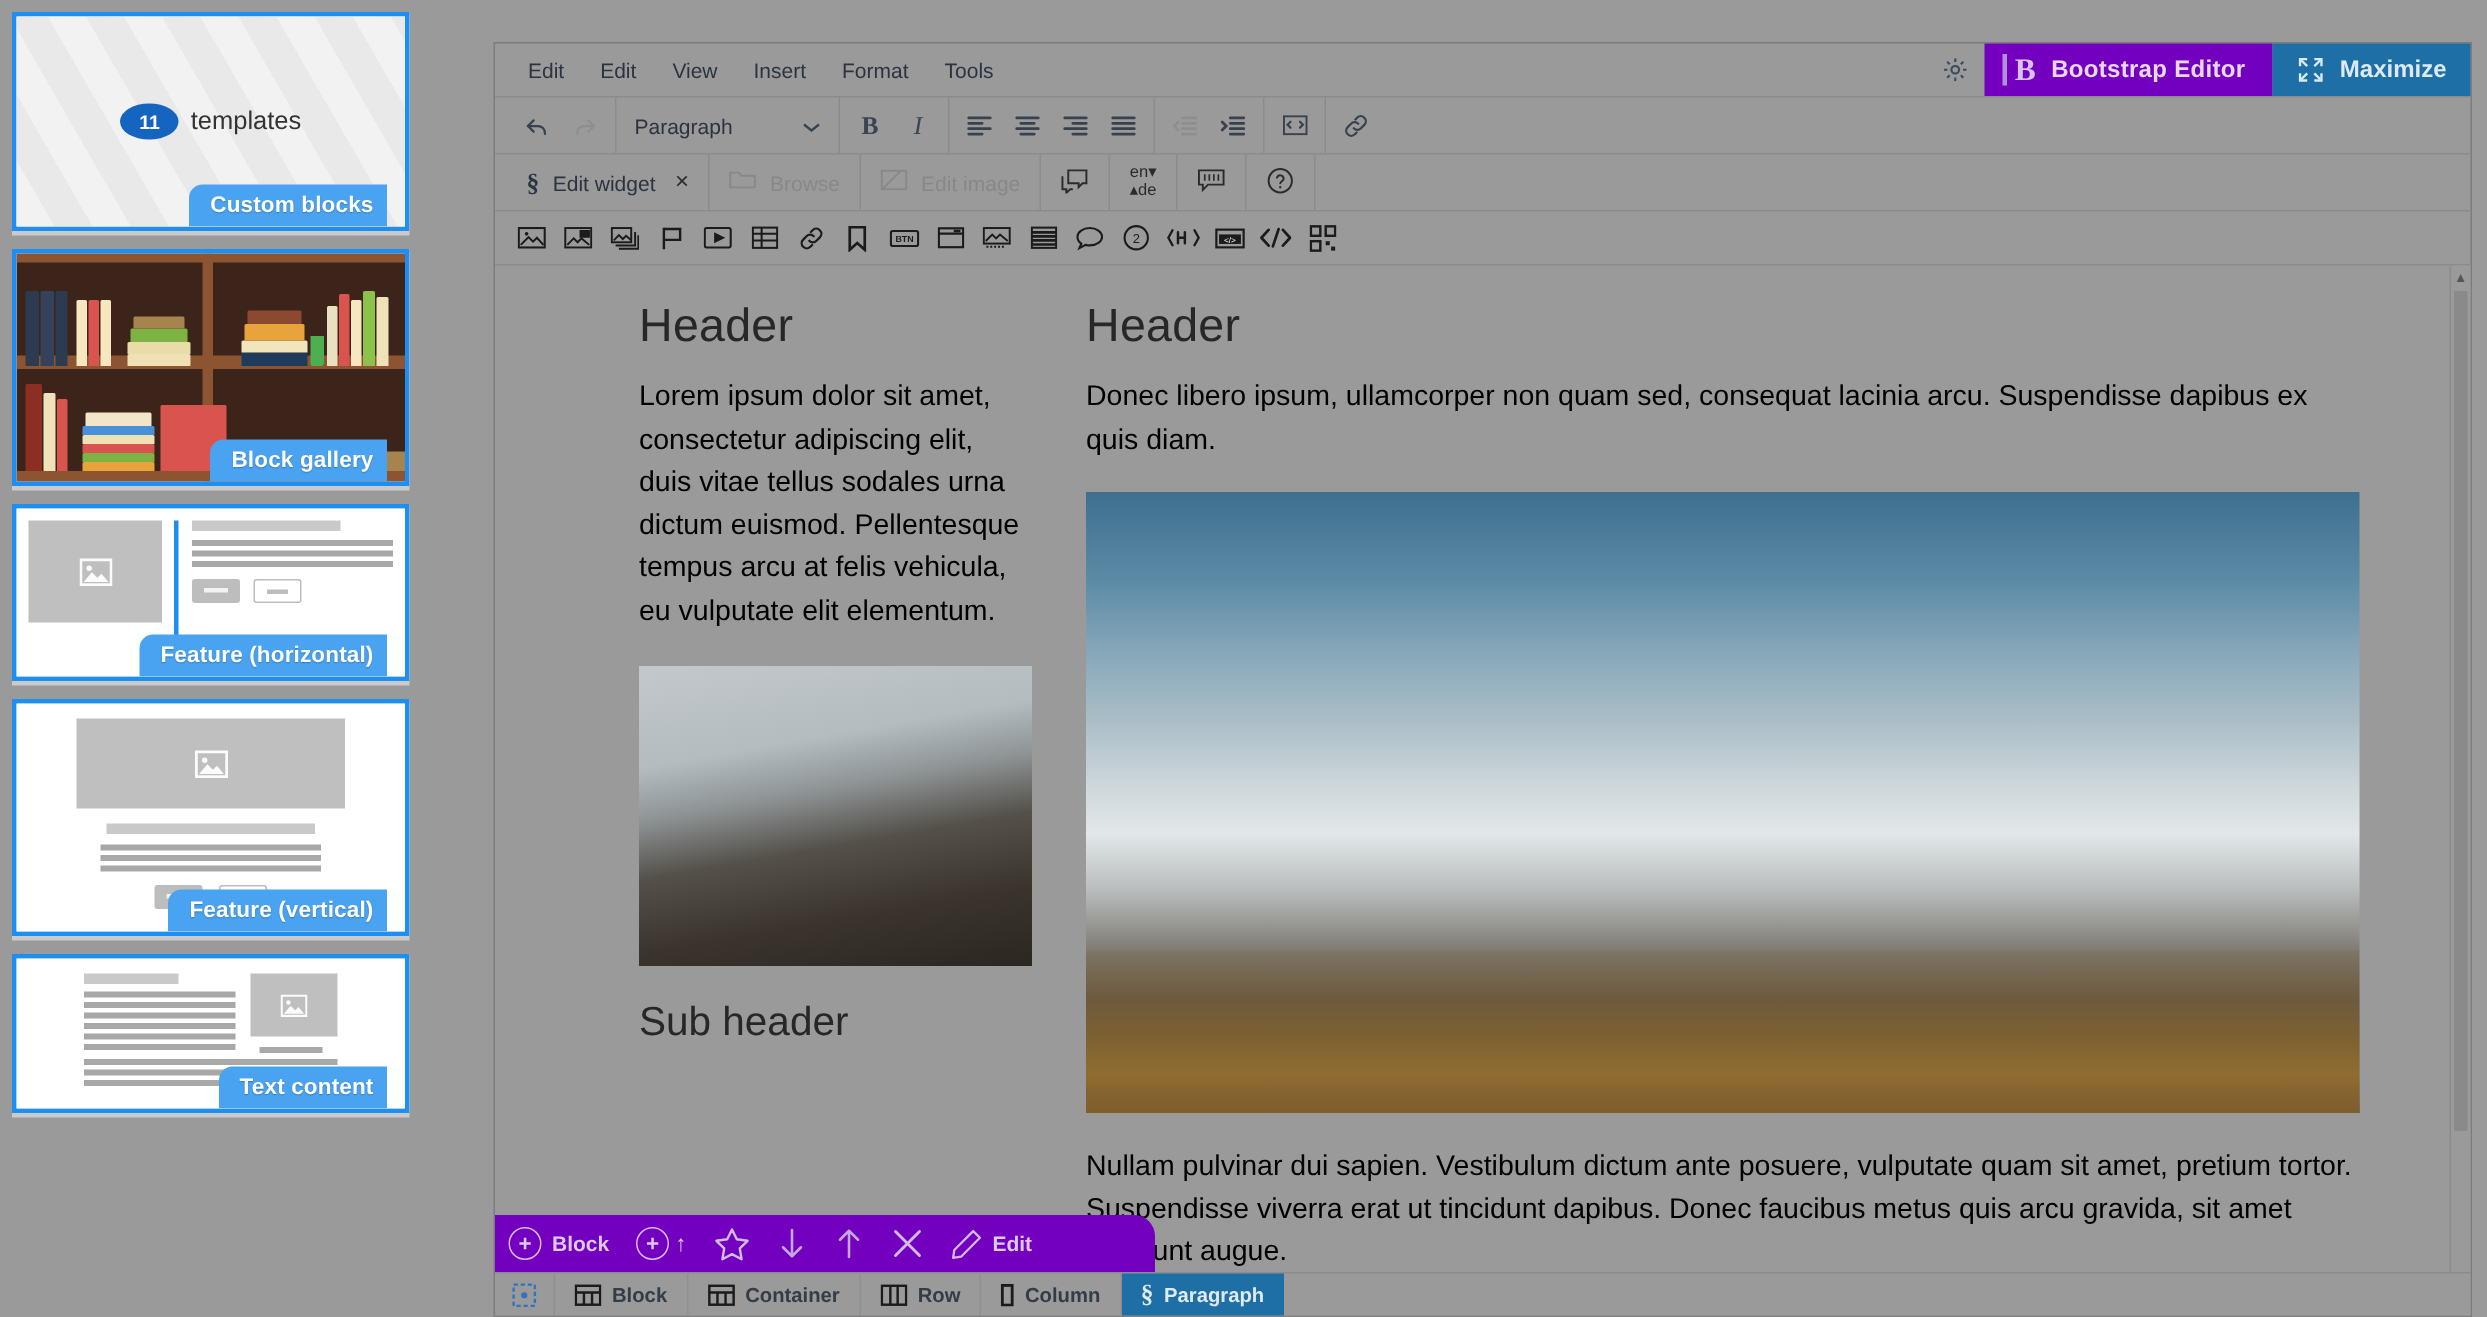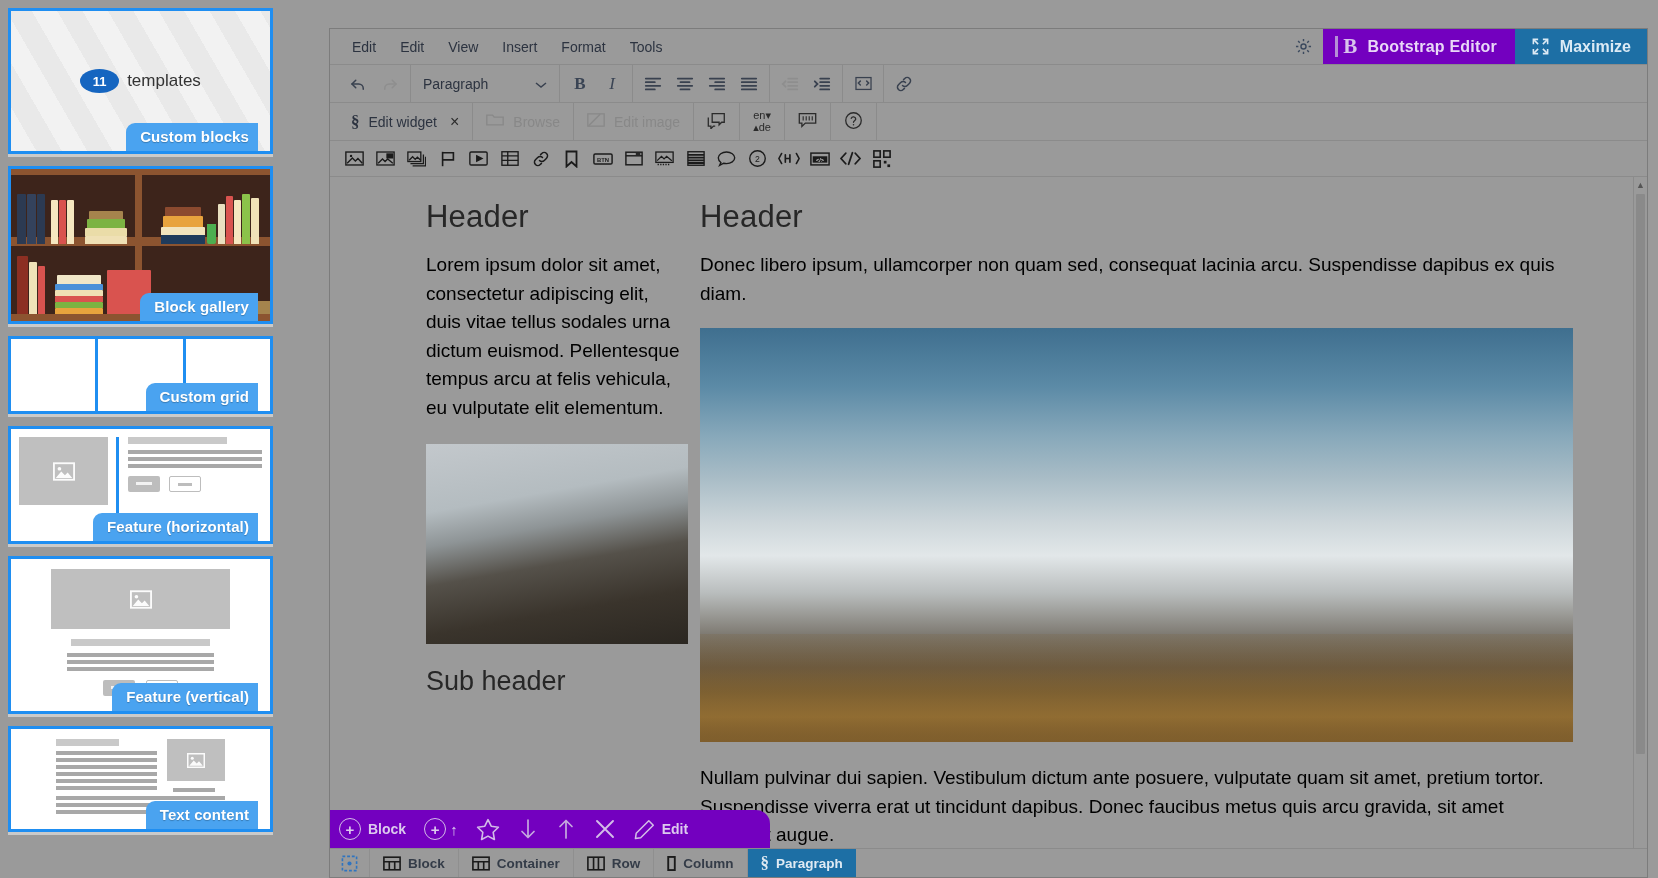--- a/index.html
+++ b/index.html
@@ -192,21 +192,21 @@
     display: flex; align-items: center; justify-content: center;
     color: #1b1b1b; border-radius: 3px;
   }
 
   
   .canvas-wrap { flex: 1; display: flex; min-height: 0; position: relative; }
   .canvas {
     flex: 1; overflow: hidden; position: relative;
     padding: 22px 60px 0 96px;
   }
-  .cols { display: flex; gap: 12px; }
+  .cols { display: flex; gap: 36px; }
   .col-l { width: 262px; flex: 0 0 262px; }
   .col-r { flex: 1; }
 
   h1.hdr {
     font-size: 31px; font-weight: normal; color: #272727;
     margin-bottom: 16px; letter-spacing: .2px;
   }
   h2.sub {
     font-size: 27px; font-weight: normal; color: #272727;
     margin: 22px 0 12px;
@@ -332,28 +332,20 @@
       <div class="bk" style="left:96px;bottom:7px;width:44px;height:44px;background:#d9534f"></div>
 
       <div class="bk" style="left:150px;bottom:7px;width:30px;height:12px;background:#8b4a2f"></div>
       <div class="bk" style="left:184px;bottom:7px;width:24px;height:14px;background:#7cb342"></div>
       <div class="bk" style="left:212px;bottom:7px;width:30px;height:12px;background:#8c2f22"></div>
       <div class="bk" style="left:246px;bottom:7px;width:22px;height:13px;background:#a5844d"></div>
     </div>
     <div class="badge">Block gallery</div>
   </div>
 
-  <div class="tpl-card">
-    <div class="c-grid">
-      <div></div>
-        <div></div>
-        <div></div>
-    </div>
-    <div class="badge">Custom grid</div>
-  </div>
 
   <div class="tpl-card">
     <div class="c-feat-h wf">
       <div class="left">
         <div class="wf-img" style="height:68px">
           <svg width="22" height="19" viewBox="0 0 24 20">
               <rect x="1" y="1" width="22" height="18" fill="none" stroke="#fff" stroke-width="2"></rect>
               <circle cx="7" cy="7" r="2" fill="#fff"></circle>
               <path d="M3 17l6-7 4 4 3-3 5 6z" fill="#fff"></path>
             </svg>

